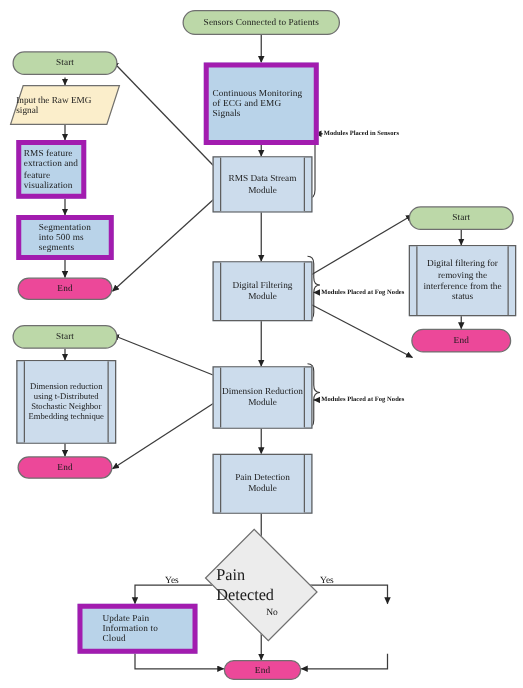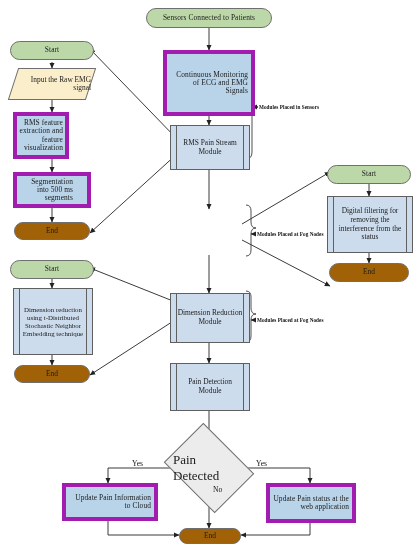--- a/index.html
+++ b/index.html
@@ -1,45 +1,45 @@
 <!DOCTYPE html>
 <html><head>
 <meta charset="utf-8">
 <style>
   html,body{margin:0;padding:0;background:#ffffff;}
   body{width:418px;height:550px;overflow:hidden;
        font-family:"Liberation Serif","DejaVu Serif",serif;}
   #stage{position:relative;width:418px;height:550px;background:#fff;}
 
   .node{position:absolute;box-sizing:border-box;display:flex;align-items:center;
-        justify-content:center;text-align:right;line-height:1.12;color:#1b1b1b;
+        justify-content:center;text-align:left;line-height:1.12;color:#1b1b1b;
         font-size:7.4px;letter-spacing:.1px;}
 
   
   .term{border:1px solid #6f6f6f;border-radius:40px;}
   .term.start{background:#bcd8a8;}
-  .term.end{background:#a16207;}
+  .term.end{background:#ec4899;}
 
   
   .proc{background:#b9d3e9;border:4px solid #a21caf;}
 
   
   .pproc{background:#ccdcec;border:1px solid #5f5f5f;position:absolute;}
   .pproc .inner{position:absolute;top:0;bottom:0;left:5px;right:5px;
                 border-left:1px solid #5f5f5f;border-right:1px solid #5f5f5f;
                 background:#ccdcec;display:flex;align-items:center;
                 justify-content:center;text-align:center;font-size:7.4px;
                 line-height:1.16;color:#1b1b1b;}
 
   
   .data{position:absolute;}
   .data .skew{position:absolute;inset:0;background:#fbeecb;border:1px solid #6f6f6f;
               transform:skewX(-18deg);}
   .data .txt{position:absolute;inset:0;display:flex;align-items:center;
-             justify-content:center;text-align:right;font-size:7.4px;
+             justify-content:center;text-align:left;font-size:7.4px;
              line-height:1.14;color:#1b1b1b;}
 
   
   .dec{position:absolute;}
   .dec .dia{position:absolute;inset:0;background:#ececec;border:1px solid #6f6f6f;
             transform:rotate(45deg);}
   .dec .txt{position:absolute;inset:0;display:flex;align-items:center;
             justify-content:center;font-size:13px;color:#1b1b1b;}
 
   svg.wires{position:absolute;left:0;top:0;width:418px;height:550px;
@@ -115,44 +115,44 @@
 
   <div class="node term start" style="left:146px;top:8px;width:126px;height:20px;">
     <span>Sensors Connected to Patients</span>
   </div>
 
   <div class="node proc" style="left:163px;top:50px;width:92px;height:66px;padding:3px;">
     <span>Continuous Monitoring of ECG and EMG Signals</span>
   </div>
 
   <div class="pproc" style="left:170px;top:125px;width:78px;height:43px;">
-    <div class="inner">RMS Pain Stream Module</div>
-  </div>
-
+    <div class="inner">RMS Data Stream Module</div>
+  </div>
+
+  <div class="pproc" style="left:170px;top:209px;width:78px;height:46px;">
+    <div class="inner">Digital Filtering Module</div>
+  </div>
 
   <div class="pproc" style="left:170px;top:363px;width:78px;height:46px;">
     <div class="inner">Pain Detection Module</div>
   </div>
 
   <div class="pproc" style="left:170px;top:293px;width:78px;height:48px;">
     <div class="inner">Dimension Reduction Module</div>
   </div>
 
   <div class="dec" style="left:173px;top:440px;width:72px;height:56px;">
     <div class="dia"></div>
     <div class="txt">Pain Detected</div>
   </div>
 
-  <div class="node proc" style="left:62px;top:483px;width:96px;height:38px;padding:3px;">
+  <div class="node proc" style="left:62px;top:483px;width:96px;height:38px;padding:16px;">
     <span>Update Pain Information to Cloud</span>
   </div>
 
-  <div class="node proc" style="left:266px;top:483px;width:90px;height:40px;padding:3px;">
-    <span>Update Pain status at the web application</span>
-  </div>
 
   <div class="node term end" style="left:179px;top:528px;width:62px;height:16px;">
     <span>End</span>
   </div>
 
   <div class="node term start" style="left:10px;top:41px;width:84px;height:19px;">
     <span>Start</span>
   </div>
 
   <div class="data" style="left:13px;top:68px;width:78px;height:32px;">

